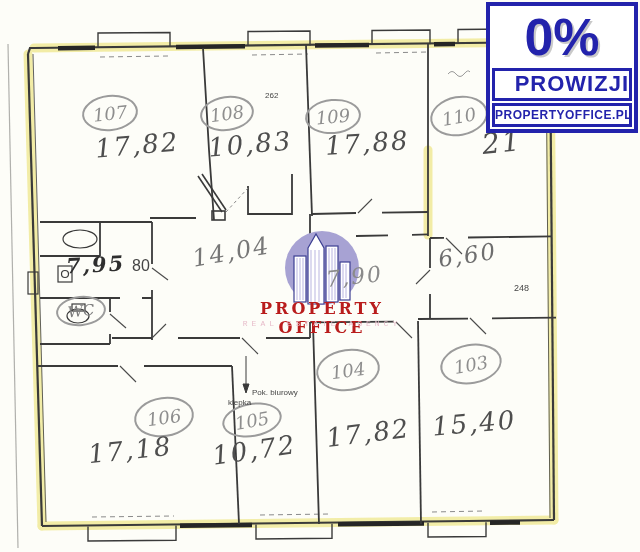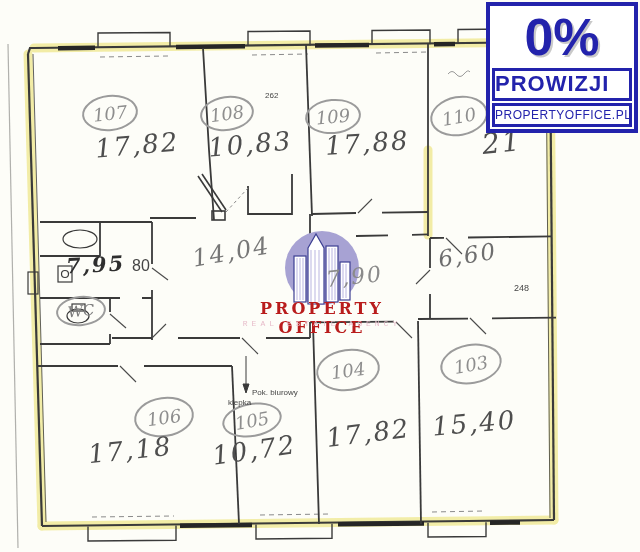--- a/index.html
+++ b/index.html
@@ -15,24 +15,24 @@
        display:flex;align-items:center;justify-content:center;
        font-family:"DejaVu Serif",serif;font-style:italic;font-size:18px;}
   .area{position:absolute;z-index:3;color:#4e4e4e;font-family:"DejaVu Serif",serif;font-style:italic;
        font-size:26px;letter-spacing:2px;white-space:nowrap;}
   .tiny{position:absolute;z-index:3;color:#454545;font-family:"Liberation Sans",sans-serif;
        font-size:8px;white-space:nowrap;}
   .badge{position:absolute;left:486px;top:2px;width:152px;height:131px;z-index:5;background:#fff;
        border:4px solid #2323ac;box-sizing:border-box;display:flex;flex-direction:column;}
   .badge-zero{flex:1;display:flex;align-items:center;justify-content:center;
        font-size:52px;font-weight:bold;color:#2323ac;text-shadow:2px 2px 0 #c9c9c9;line-height:1;}
-  .badge-prowizji{margin:0 2px;border:3px solid #2323ac;text-align:left;
+  .badge-prowizji{margin:0 2px;border:3px solid #2323ac;text-align:right;
        font-size:22px;font-weight:bold;letter-spacing:1px;color:#2323ac;padding:0 0 1px 0;}
   .badge-site{margin:2px;border:3px solid #2323ac;text-align:center;
-       font-size:12px;font-weight:normal;letter-spacing:.5px;color:#2323ac;padding:2px 0;}
+       font-size:12px;font-weight:bold;letter-spacing:.5px;color:#2323ac;padding:2px 0;}
 </style>
 </head>
 <body>
 
 <svg class="plan-svg" width="640" height="552" viewBox="0 0 640 552">
 
   <g stroke="#f1eb9e" stroke-width="9" stroke-linecap="round" opacity="0.9" fill="none">
     <path d="M34,48 L552,42"></path>
     <path d="M28,54 L42,526"></path>
     <path d="M42,526 L554,520"></path>

